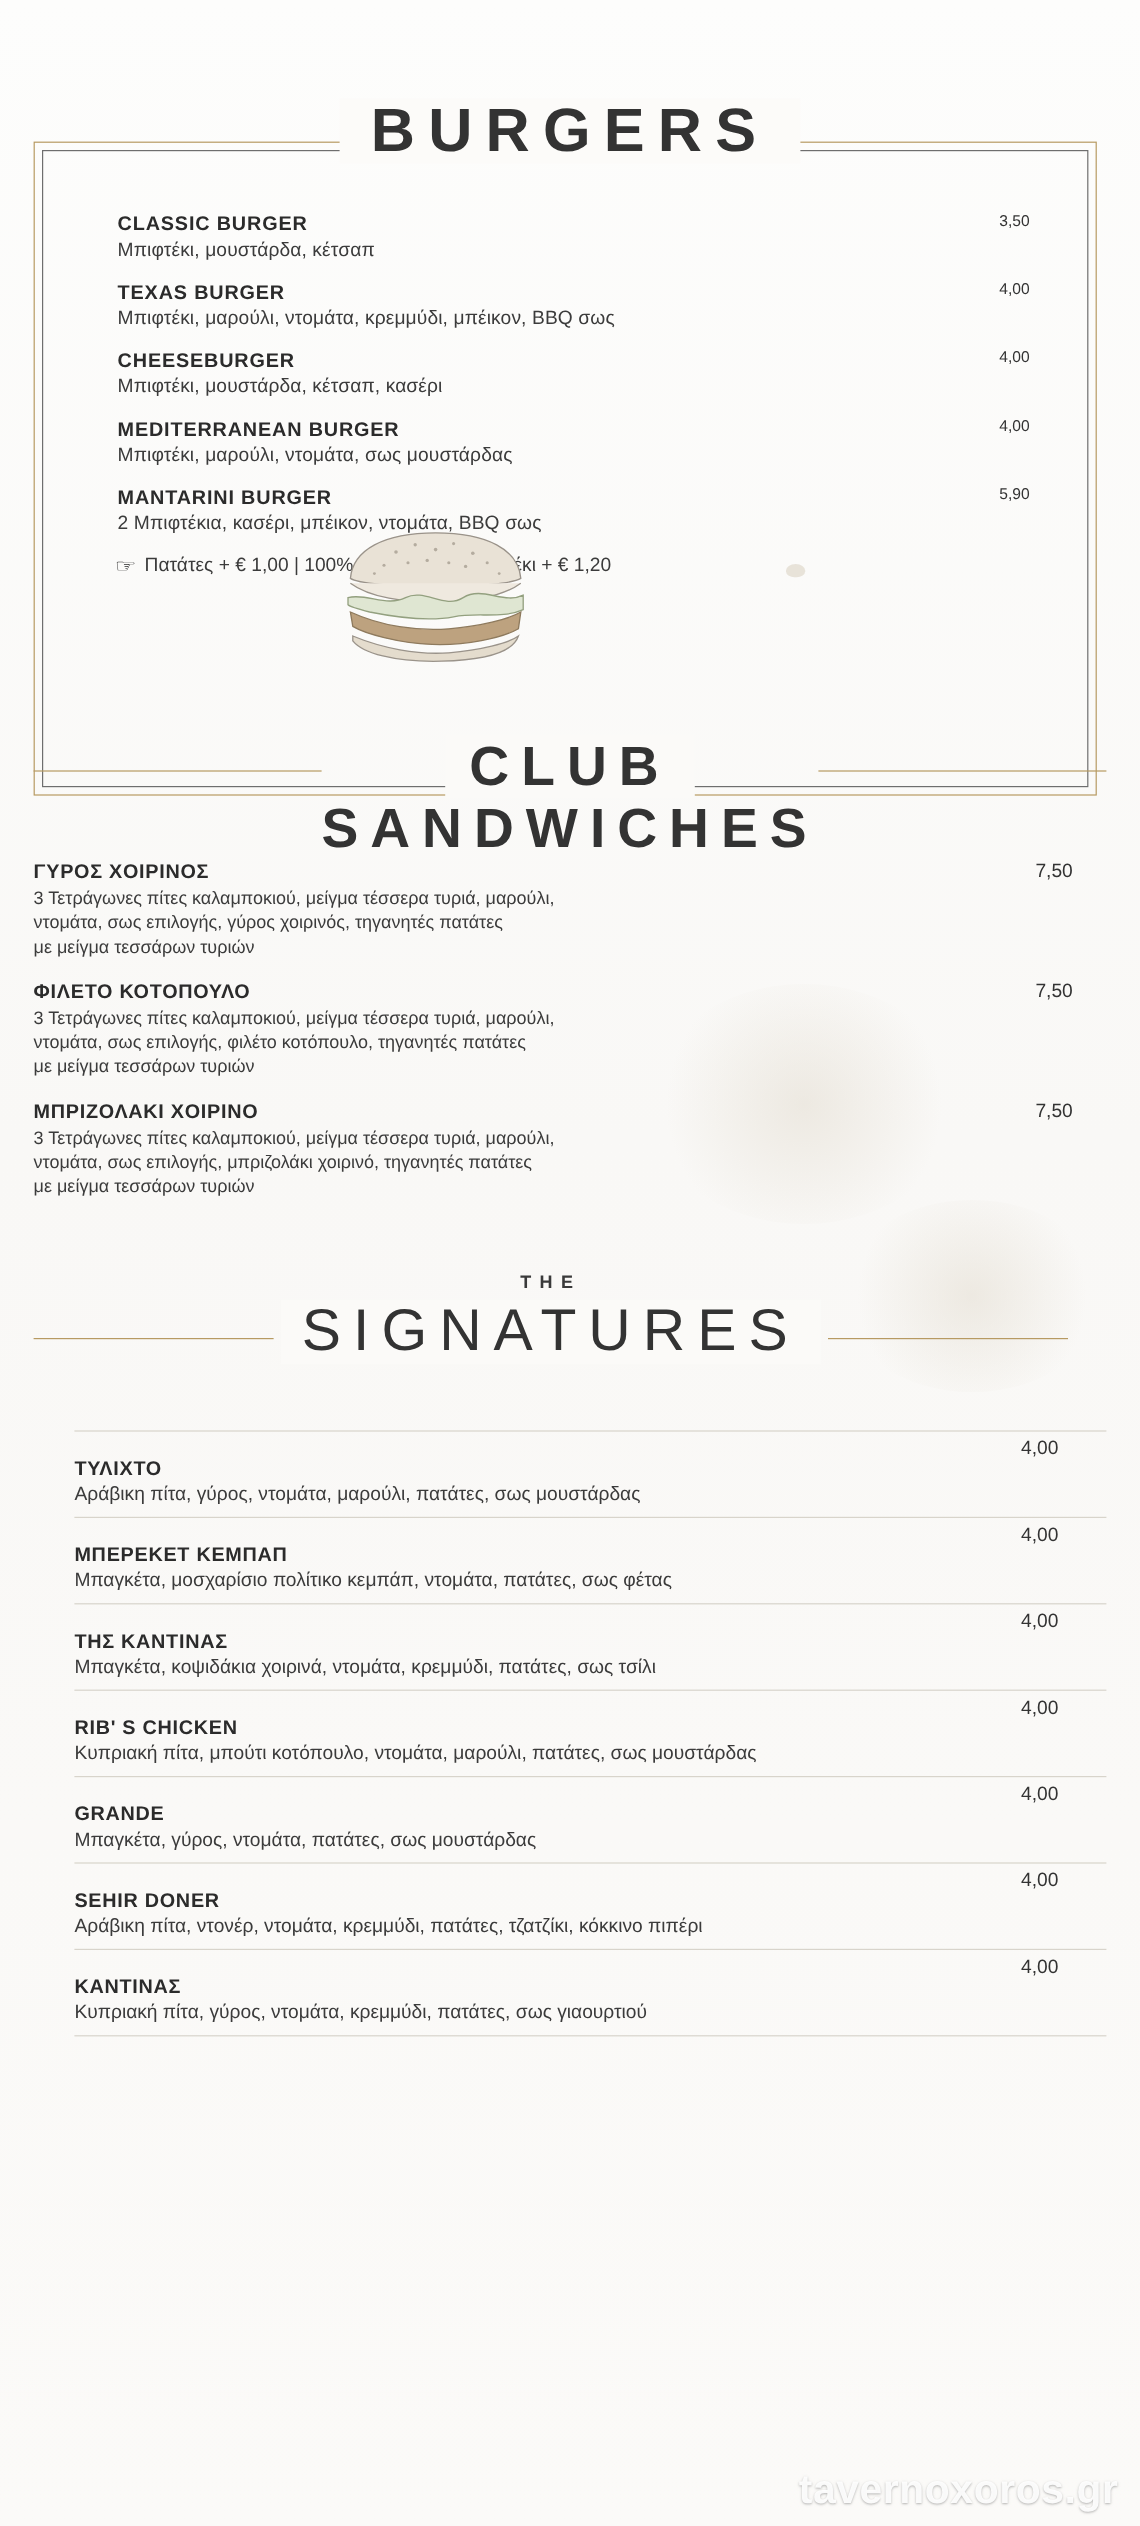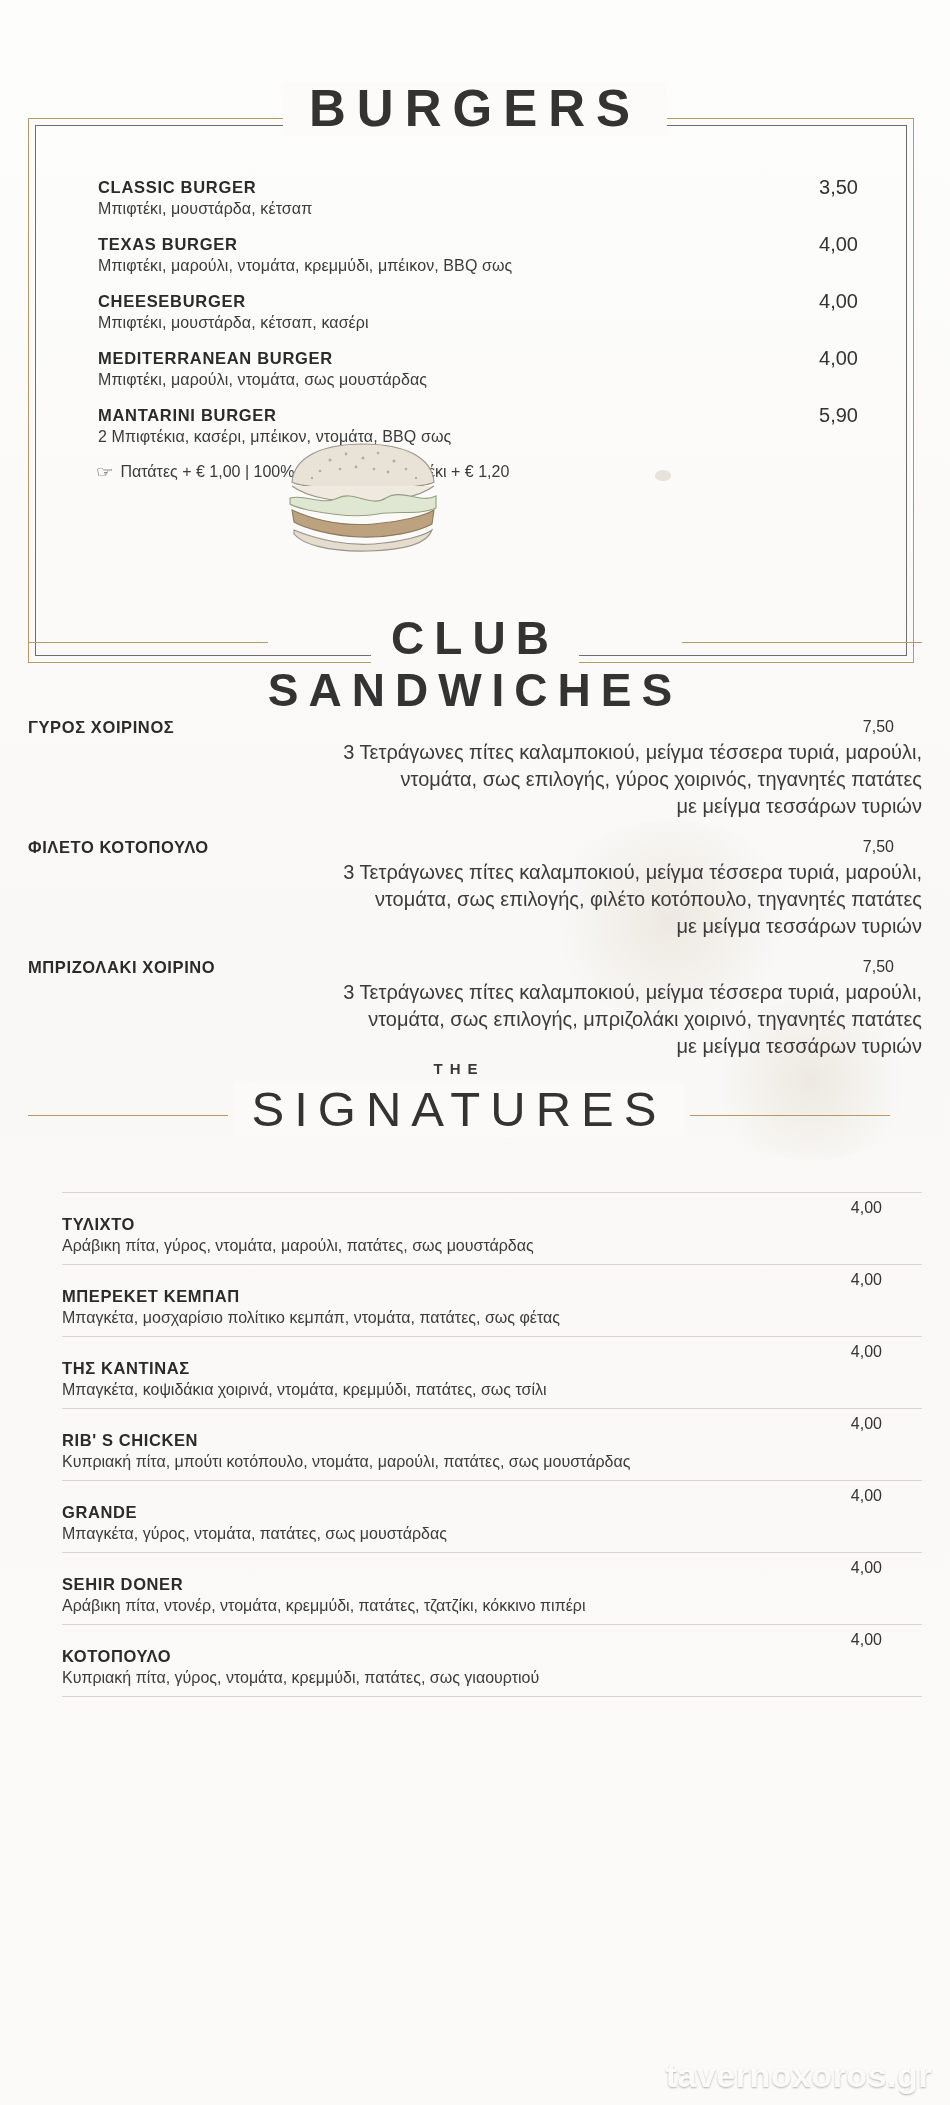--- a/index.html
+++ b/index.html
@@ -74,21 +74,21 @@
   }
   .b-desc {
     font-size: 16px;
     color: #3b3b3b;
     letter-spacing: 0.1px;
   }
   .b-price {
     position: absolute;
     right: 58px;
     top: -2px;
-    font-size: 20px;
+    font-size: 13px;
     color: #333;
   }
   .b-note {
     margin-top: 13px;
     font-size: 16px;
     color: #3b3b3b;
     display: flex;
     align-items: center;
     gap: 9px;
   }
@@ -169,24 +169,23 @@
   }
   .c-item { position: relative; margin-bottom: 18px; }
   .c-name {
     font-size: 16.5px;
     font-weight: bold;
     letter-spacing: 0.6px;
     color: #2b2b2b;
     margin-bottom: 2px;
   }
   .c-desc {
-    font-size: 20px;
+    font-size: 15px;
     color: #3b3b3b;
     line-height: 1.35;
-    text-align: right;
   }
   .c-price {
     position: absolute;
     right: 28px;
     top: 0;
     font-size: 16px;
     color: #333;
   }
 
   
@@ -438,21 +437,21 @@
       <div class="s-price">4,00</div>
     </div>
 
     <div class="s-item">
       <div class="s-name">SEHIR DONER</div>
       <div class="s-desc">Αράβικη πίτα, ντονέρ, ντομάτα, κρεμμύδι, πατάτες, τζατζίκι, κόκκινο πιπέρι</div>
       <div class="s-price">4,00</div>
     </div>
 
     <div class="s-item">
-      <div class="s-name">ΚΟΤΟΠΟΥΛΟ</div>
+      <div class="s-name">ΚΑΝΤΙΝΑΣ</div>
       <div class="s-desc">Κυπριακή πίτα, γύρος, ντομάτα, κρεμμύδι, πατάτες, σως γιαουρτιού</div>
       <div class="s-price">4,00</div>
     </div>
   </div>
 
   <div class="watermark">tavernoxoros.gr</div>
 
 </div>
 
 </body></html>

